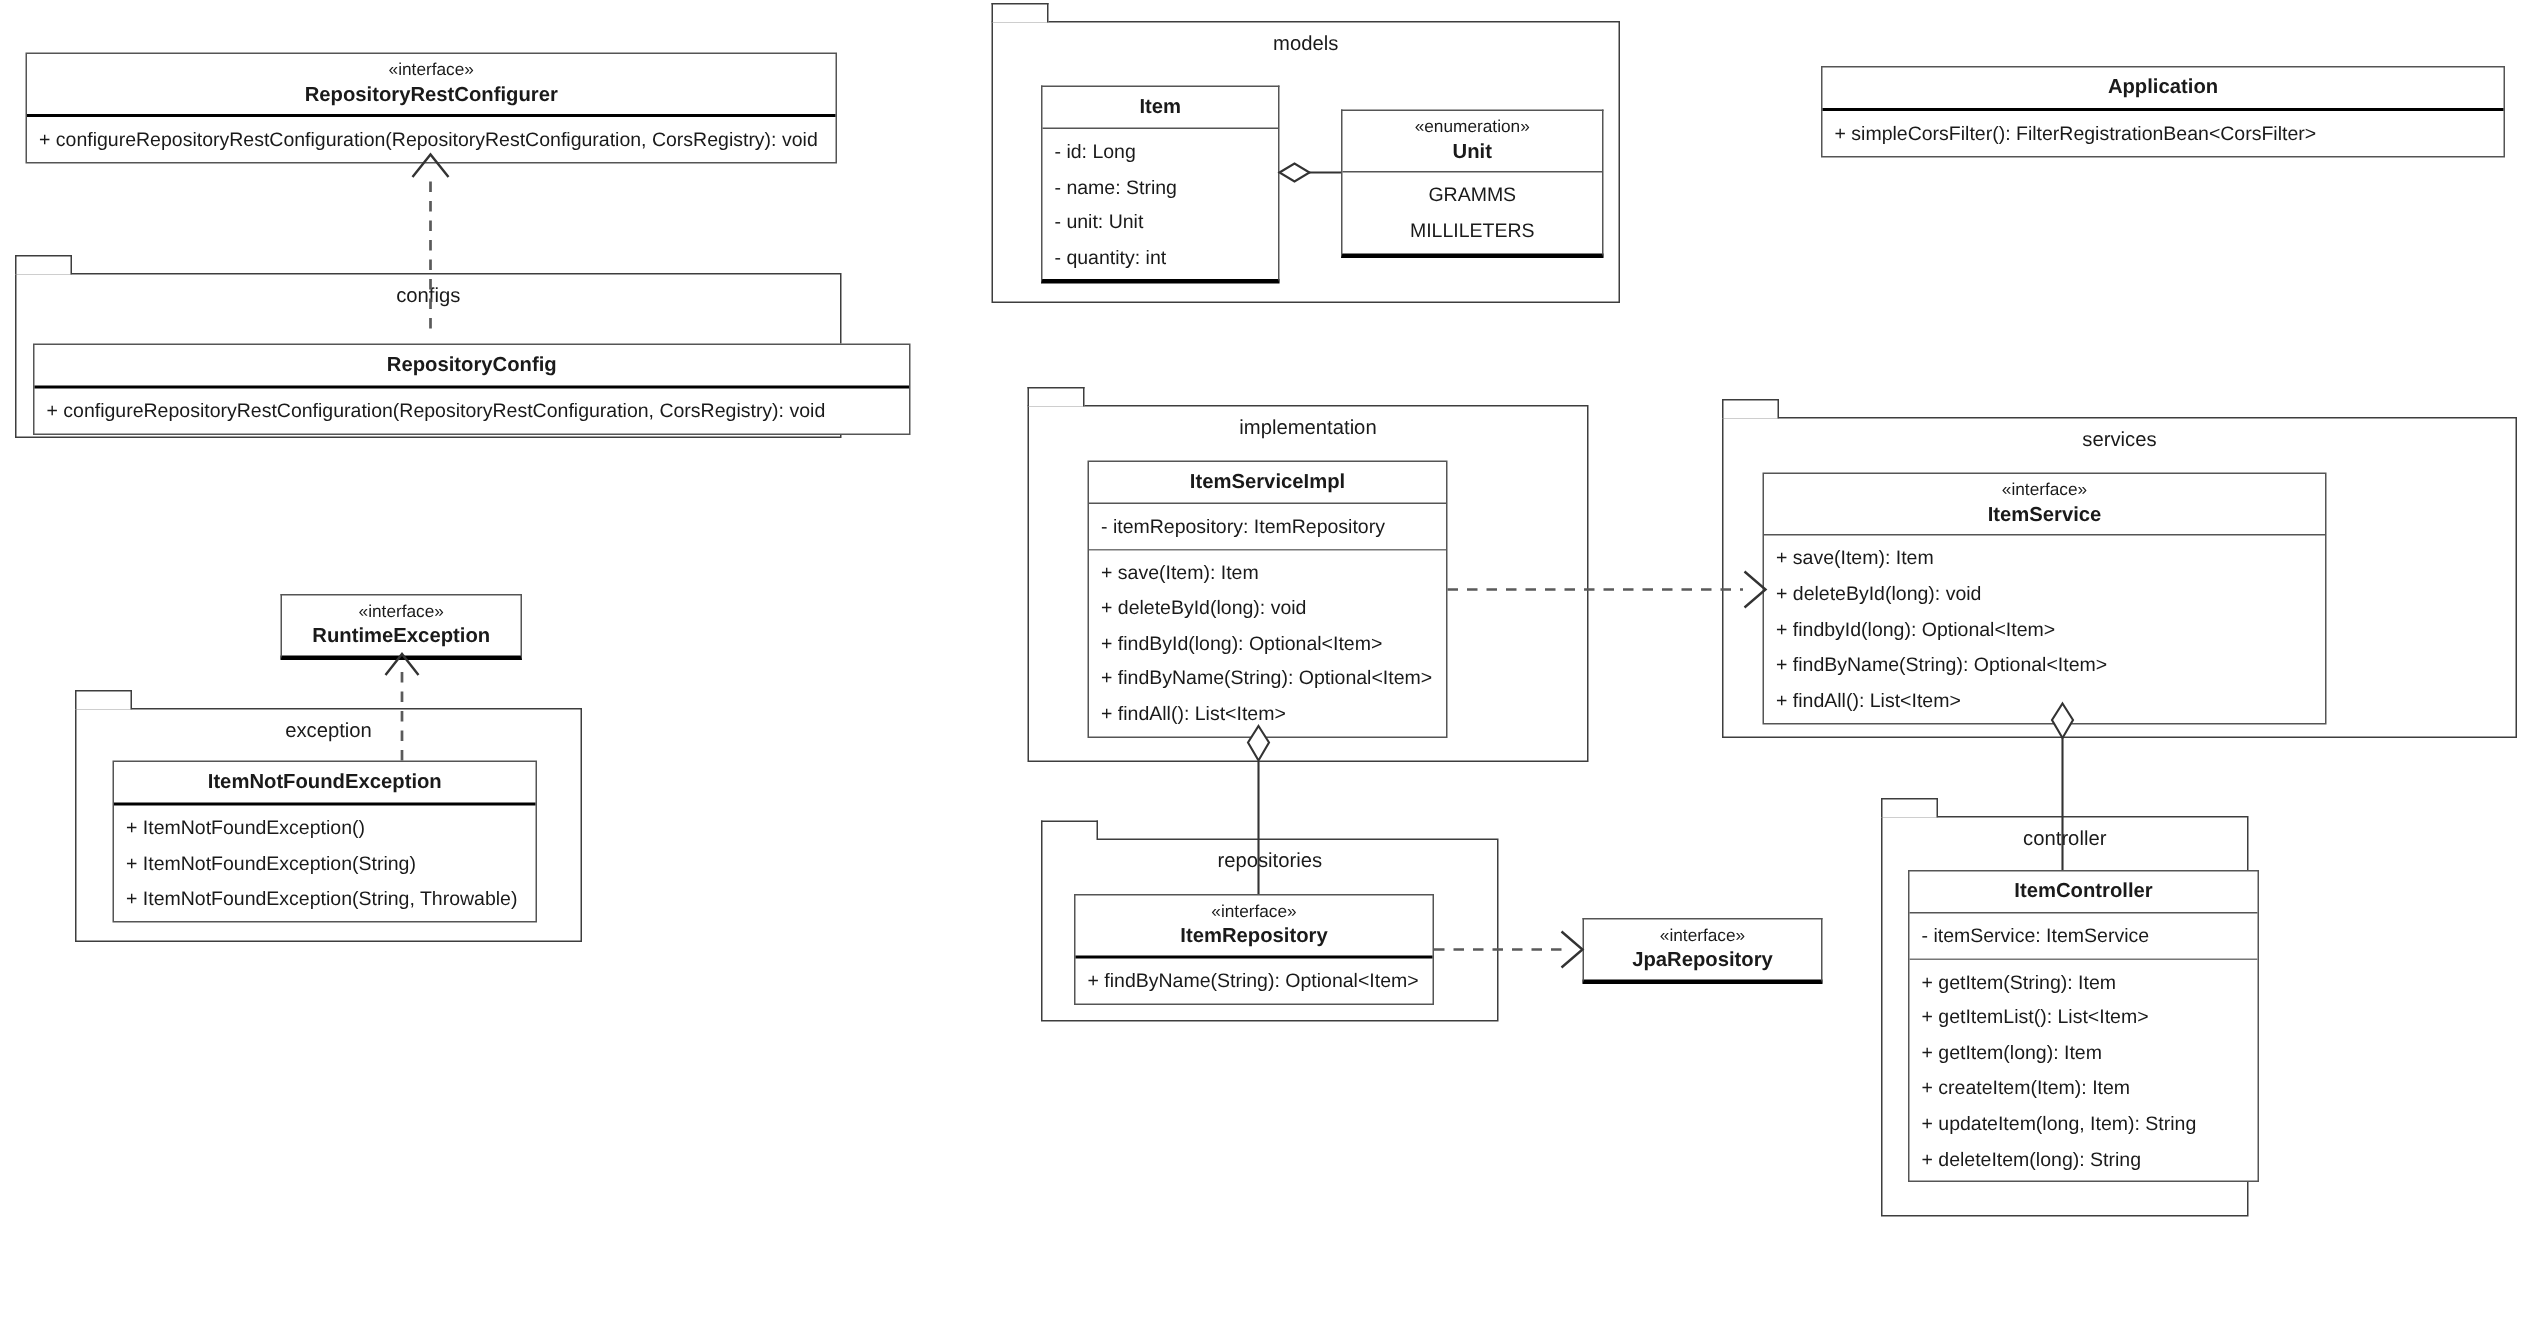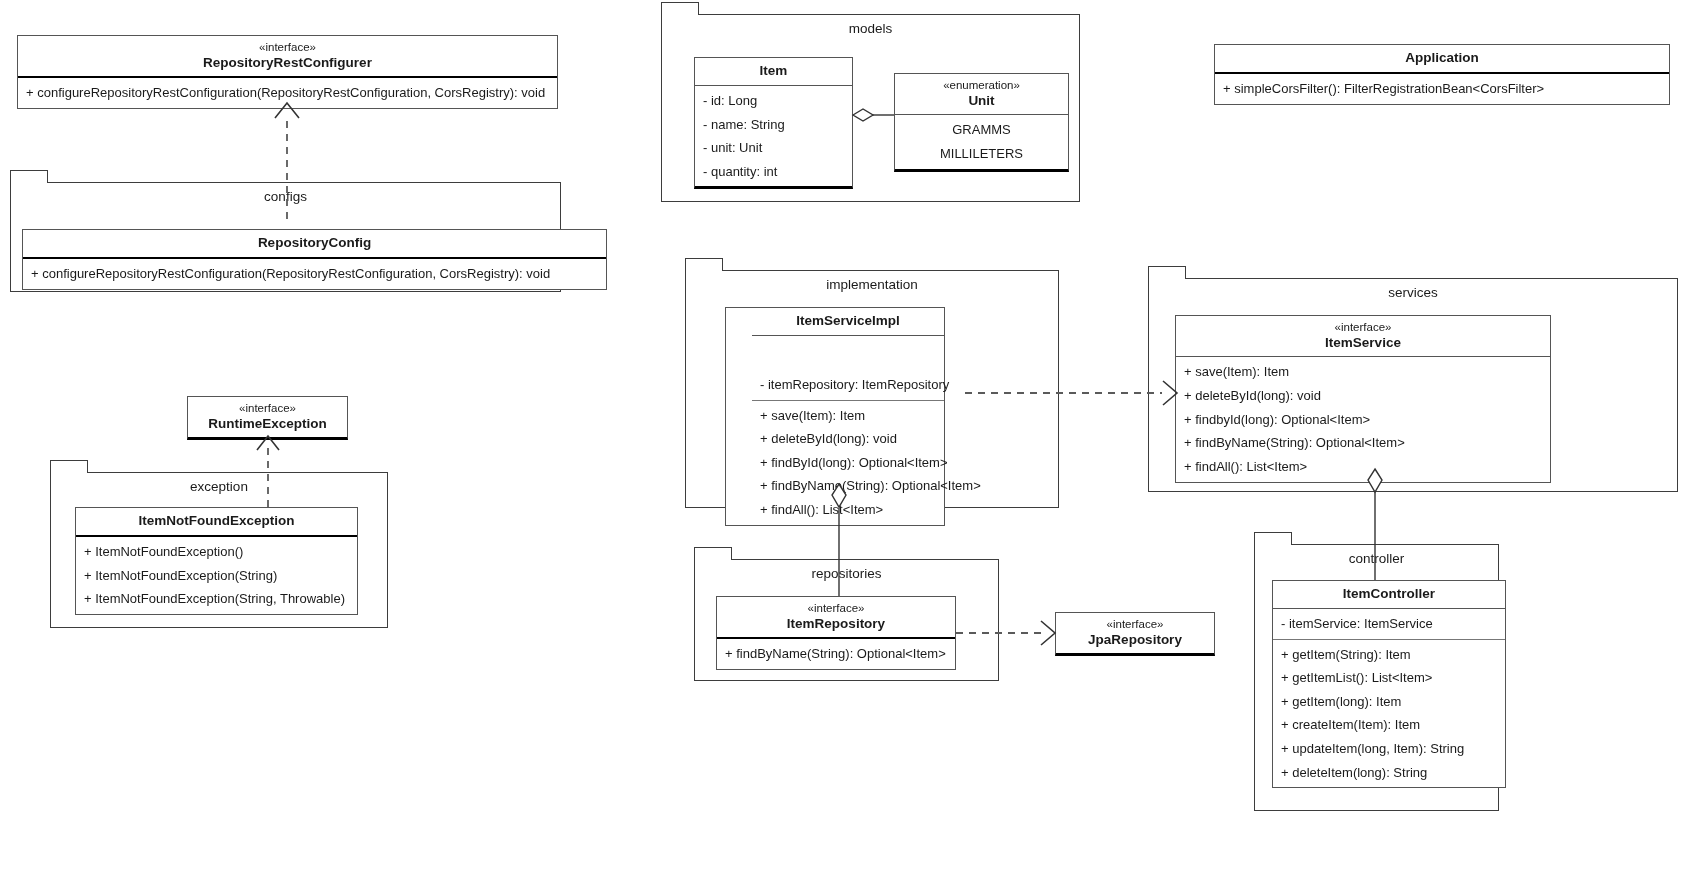--- a/index.html
+++ b/index.html
@@ -183,25 +183,25 @@
     <div class="cls-sec">
       <div class="mem">+ simpleCorsFilter(): FilterRegistrationBean&lt;CorsFilter&gt;</div>
     </div>
   </div>
 
   <div class="pkg" style="left:685px; top:270px; width:374px; height:238px;">
     <div class="pkg-tab"></div>
     <div class="pkg-title">implementation</div>
   </div>
 
-  <div class="cls" style="left:725px; top:307px; width:220px;padding-left:26px;">
+  <div class="cls" style="left:725px; top:307px; width:240px;">
     <div class="cls-head">
       <span class="cname">ItemServiceImpl</span>
     </div>
-    <div class="cls-sec" style="border-top:none;margin-top:34px;">
+    <div class="cls-sec" style="border-top:none;">
       <div class="mem">- itemRepository: ItemRepository</div>
     </div>
     <div class="cls-sec">
       <div class="mem">+ save(Item): Item</div>
       <div class="mem">+ deleteById(long): void</div>
       <div class="mem">+ findById(long): Optional&lt;Item&gt;</div>
       <div class="mem">+ findByName(String): Optional&lt;Item&gt;</div>
       <div class="mem">+ findAll(): List&lt;Item&gt;</div>
     </div>
   </div>

